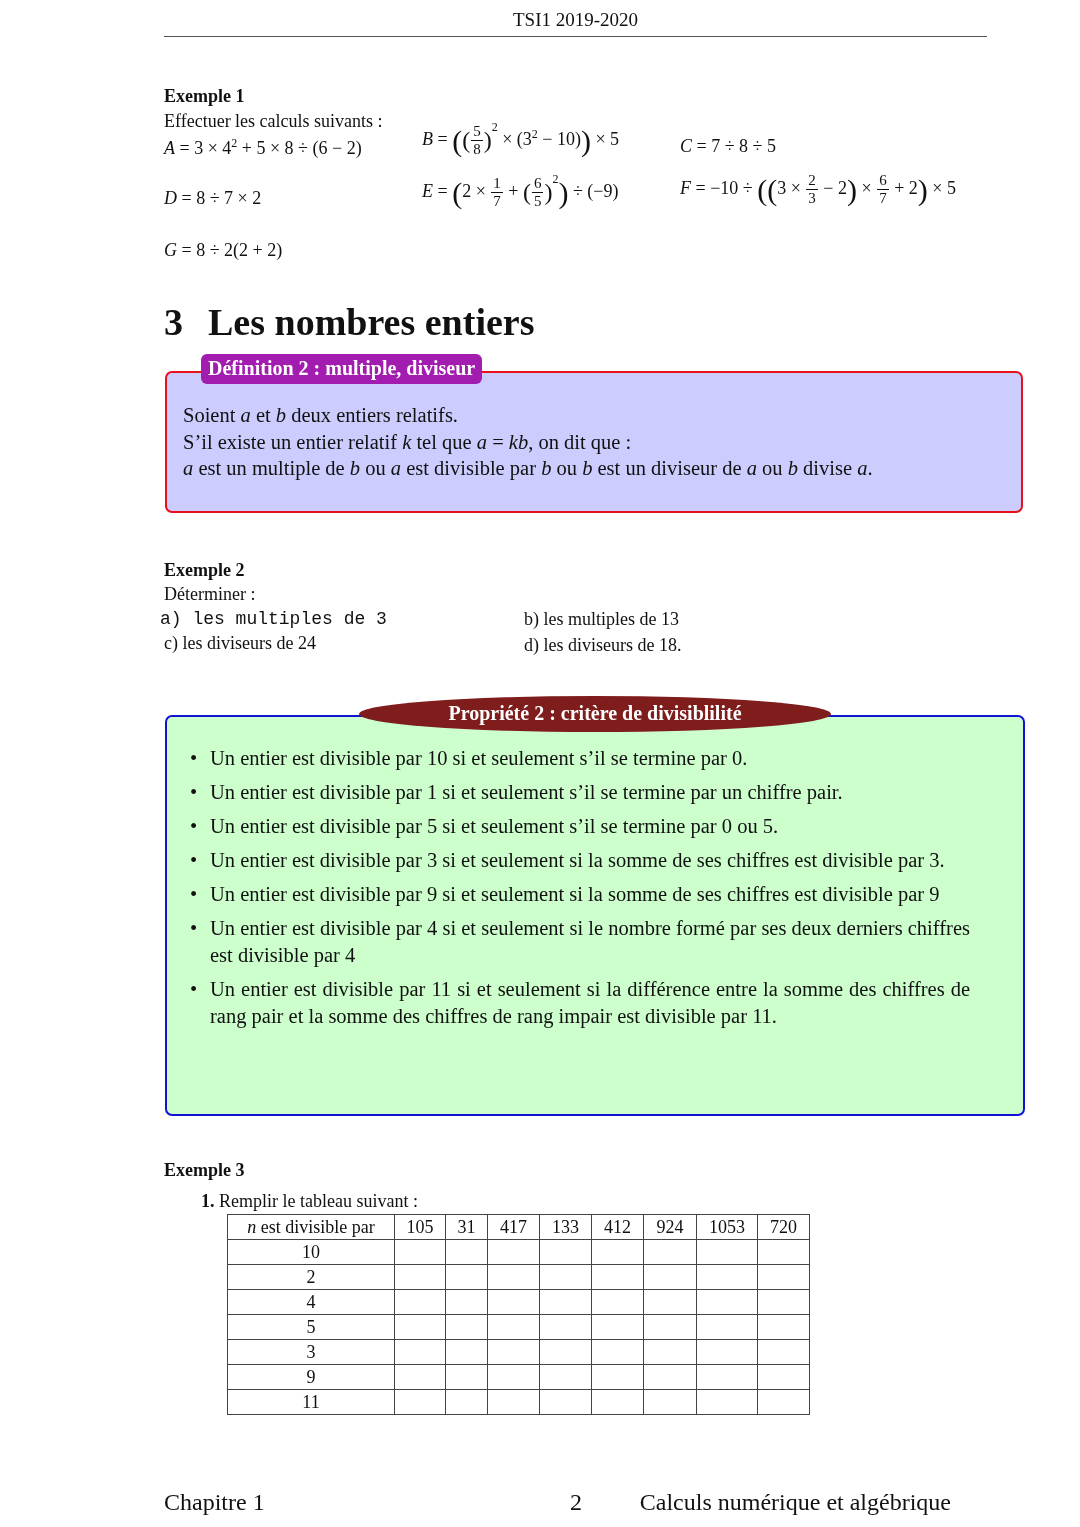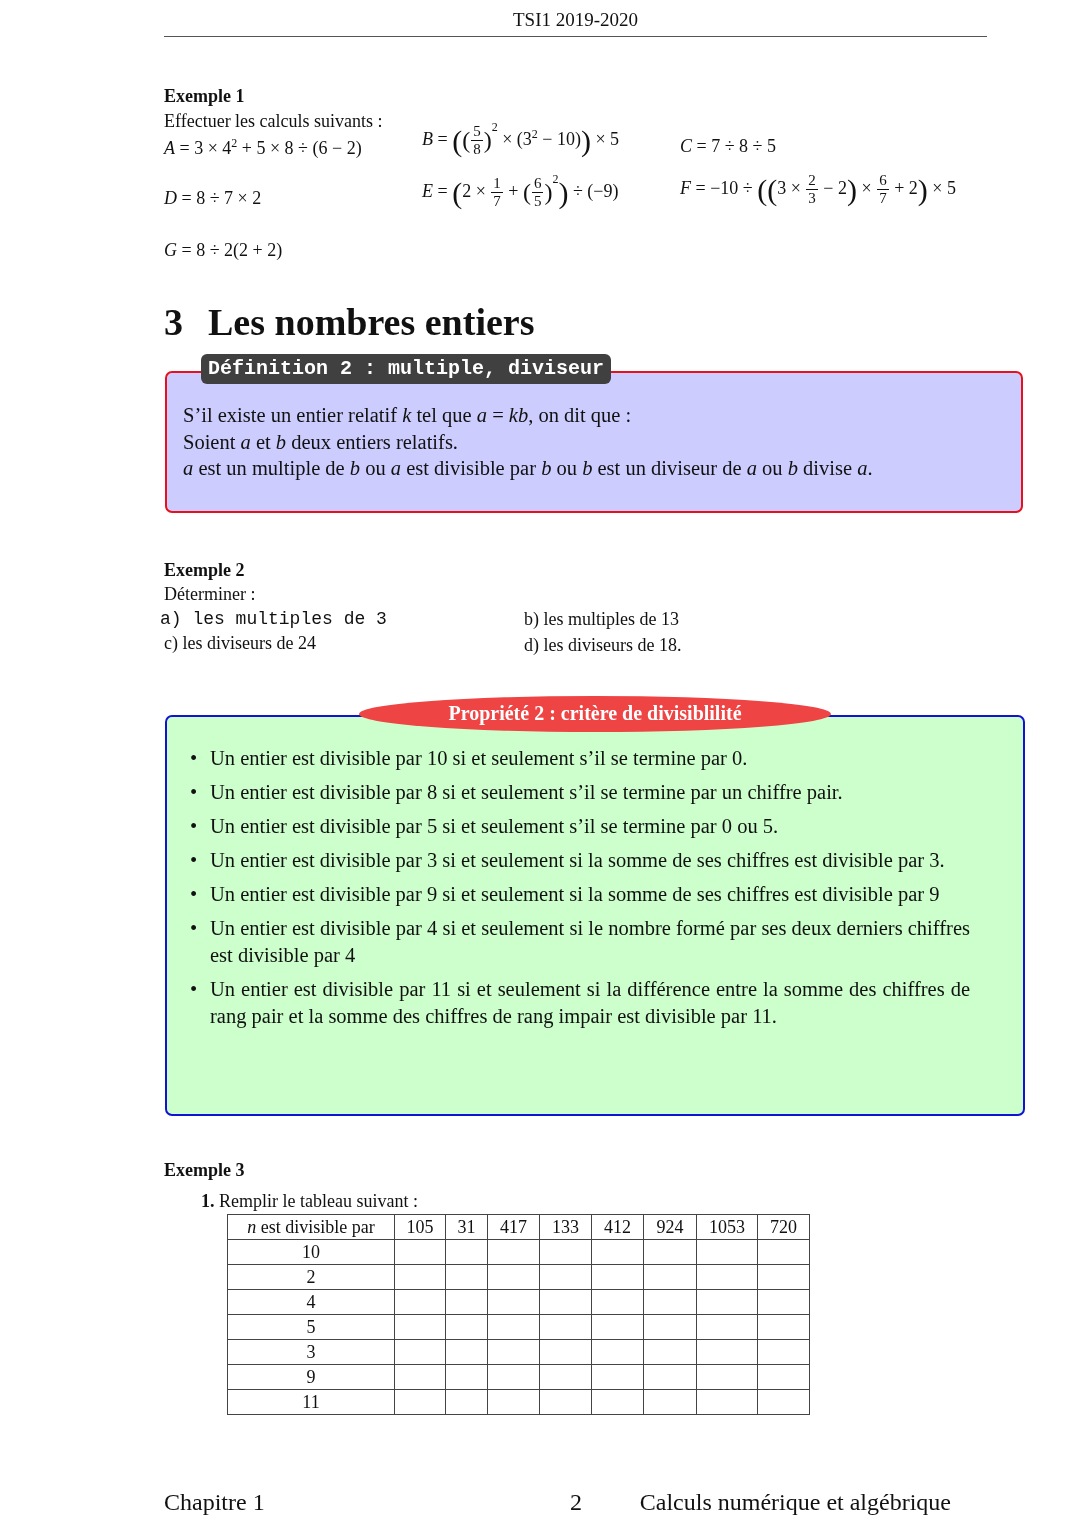--- a/index.html
+++ b/index.html
@@ -28,33 +28,33 @@
 
   .section { left: 128px; top: 300px; font-size: 38px; font-weight: bold; font-family: "Liberation Serif", serif; }
   .section .num { display: inline-block; width: 44px; }
 
   .def-box {
     left: 129px; top: 371px; width: 858px; height: 142px;
     background: #ccccff; border: 2px solid #e8101a; border-radius: 7px; box-sizing: border-box;
   }
   .def-tag {
     left: 165px; top: 354px; height: 30px; padding: 0 7px;
-    background: #404040; color: #fff; border-radius: 6px;
-    font-family: Liberation Mono, monospace; font-weight: bold; font-size: 20px; line-height: 29px;
+    background: #a21caf; color: #fff; border-radius: 6px;
+    font-family: Liberation Serif, serif; font-weight: bold; font-size: 20px; line-height: 29px;
   }
   .def-body { left: 147px; top: 402px; font-family: "Liberation Serif", serif; font-size: 20.5px; line-height: 26.5px; }
   .def-body i { font-style: italic; }
 
   .prop-box {
     left: 129px; top: 715px; width: 860px; height: 401px;
     background: #ccffcc; border: 2px solid #1212d4; border-radius: 7px; box-sizing: border-box;
   }
   .prop-tag {
     left: 323px; top: 696px; width: 472px; height: 36px;
-    background: #ef4444; color: #fff; border-radius: 50%;
+    background: #7f1d1d; color: #fff; border-radius: 50%;
     font-family: "Liberation Serif", serif; font-weight: bold; font-size: 20px; line-height: 35px; text-align: center;
   }
   .prop-list { left: 190px; top: 745px; width: 780px; margin: 0; padding: 0; list-style: none;
     font-family: "Liberation Serif", serif; font-size: 20.5px; line-height: 27px; }
   .prop-list li { position: relative; padding-left: 20px; margin-bottom: 7px; text-align: justify; }
   .prop-list li .bullet { position: absolute; left: 0; top: 0; }
 
   table.div-table { border-collapse: collapse; font-family: "Liberation Serif", serif; font-size: 18px; }
   table.div-table td, table.div-table th {
     border: 1.3px solid #444; height: 24px; padding: 0 8px; text-align: center; font-weight: normal;
@@ -96,37 +96,37 @@
   <i>G</i> = 8 ÷ 2(2 + 2)
 </div>
 
 <div class="abs section">
   <span class="num">3</span><span>Les nombres entiers</span>
 </div>
 
 <div class="abs def-box"></div>
 <div class="abs def-tag">Définition 2 : multiple, diviseur</div>
 <div class="abs def-body">
+  <div>Soient <i>a</i> et <i>b</i> deux entiers relatifs.</div>
   <div>S’il existe un entier relatif <i>k</i> tel que <i>a</i> = <i>kb</i>, on dit que :</div>
-  <div>Soient <i>a</i> et <i>b</i> deux entiers relatifs.</div>
   <div><i>a</i> est un multiple de <i>b</i> ou <i>a</i> est divisible par <i>b</i> ou <i>b</i> est un diviseur de <i>a</i> ou <i>b</i> divise <i>a</i>.</div>
 </div>
 
 <div class="abs ex-title" style="left:128px; top:560px;">Exemple 2</div>
 <div class="abs txt" style="left:128px; top:584px;">Déterminer :</div>
 <div class="abs txt" style="left:124px; top:609px;font-family:Liberation Mono, monospace;">a) les multiples de 3</div>
 <div class="abs txt" style="left:488px; top:609px;text-align:right;">b) les multiples de 13</div>
 <div class="abs txt" style="left:128px; top:633px;">c) les diviseurs de 24</div>
 <div class="abs txt" style="left:488px; top:635px;">d) les diviseurs de 18.</div>
 
 <div class="abs prop-box"></div>
 <div class="abs prop-tag">Propriété 2 : critère de divisiblilité</div>
 <ul class="abs prop-list">
   <li><span class="bullet">•</span><span>Un entier est divisible par 10 si et seulement s’il se termine par 0.</span></li>
-  <li><span class="bullet">•</span><span>Un entier est divisible par 8 si et seulement s’il se termine par un chiffre pair.</span></li>
+  <li><span class="bullet">•</span><span>Un entier est divisible par 1 si et seulement s’il se termine par un chiffre pair.</span></li>
   <li><span class="bullet">•</span><span>Un entier est divisible par 5 si et seulement s’il se termine par 0 ou 5.</span></li>
   <li><span class="bullet">•</span><span>Un entier est divisible par 3 si et seulement si la somme de ses chiffres est divisible par 3.</span></li>
   <li><span class="bullet">•</span><span>Un entier est divisible par 9 si et seulement si la somme de ses chiffres est divisible par 9</span></li>
   <li><span class="bullet">•</span><span>Un entier est divisible par 4 si et seulement si le nombre formé par ses deux derniers chiffres est divisible par 4</span></li>
   <li><span class="bullet">•</span><span>Un entier est divisible par 11 si et seulement si la différence entre la somme des chiffres de rang pair et la somme des chiffres de rang impair est divisible par 11.</span></li>
 </ul>
 
 <div class="abs ex-title" style="left:128px; top:1160px;">Exemple 3</div>
 <div class="abs txt" style="left:165px; top:1191px;">
   <b>1.</b>

